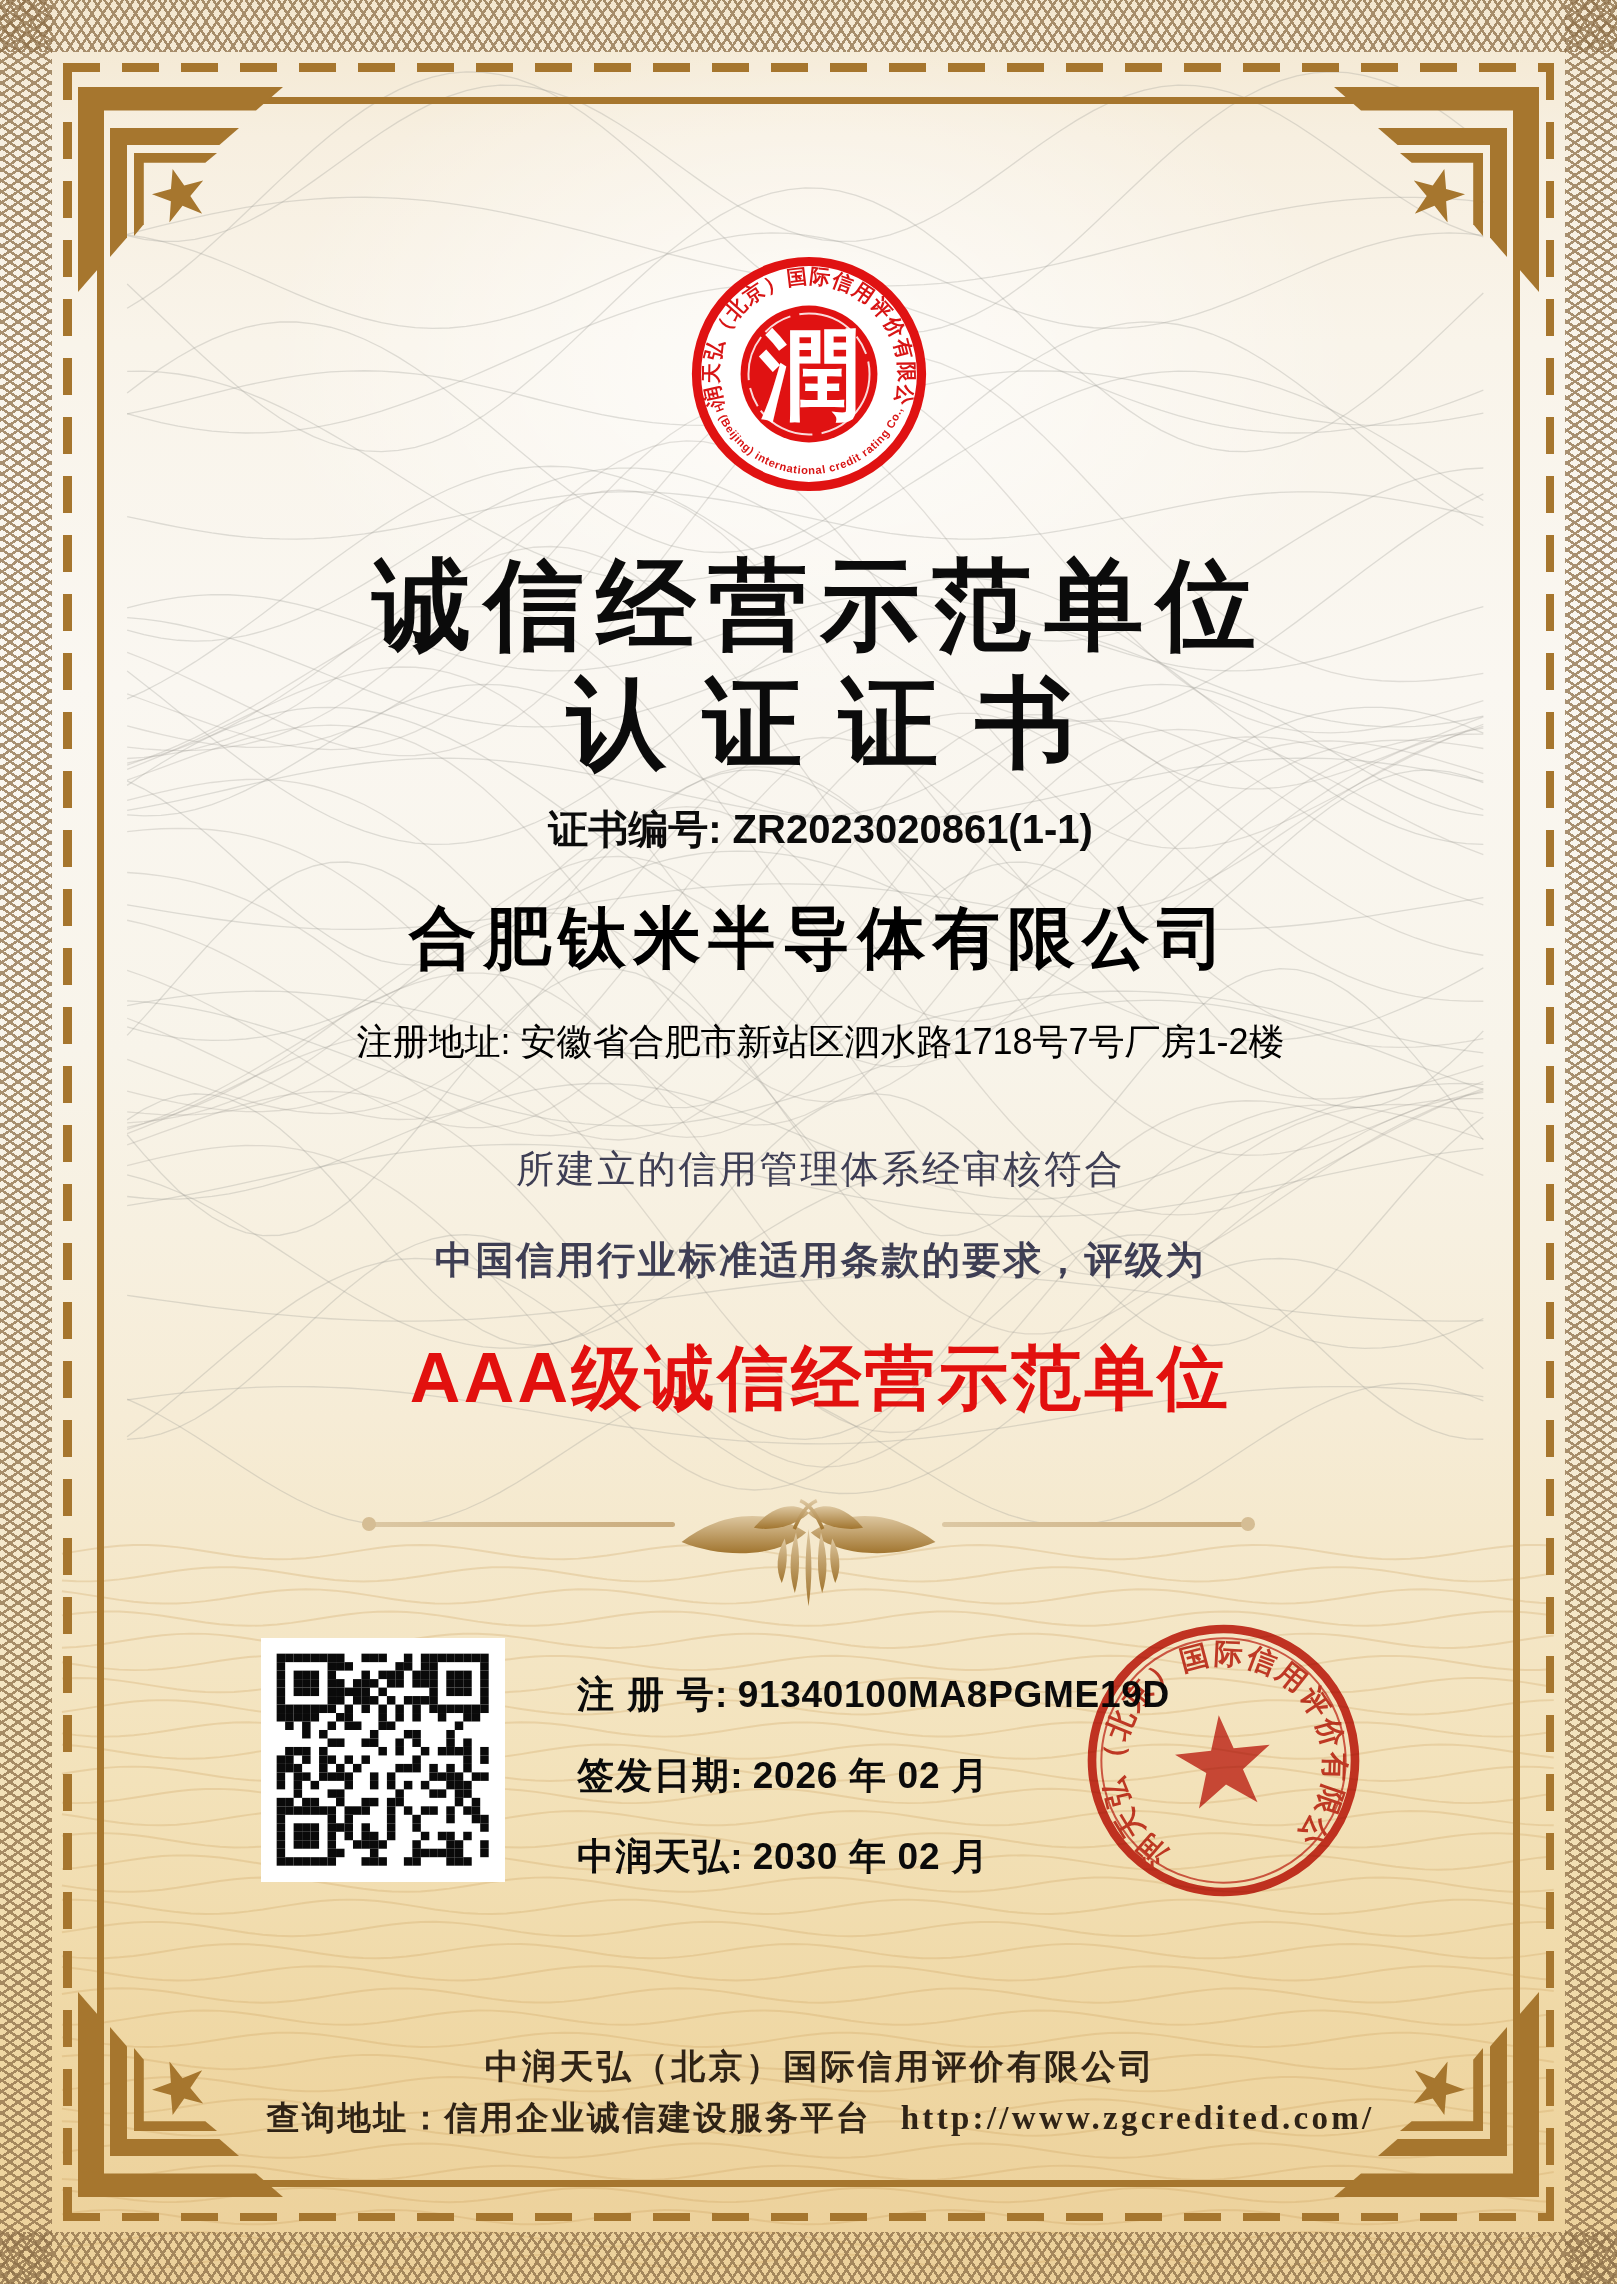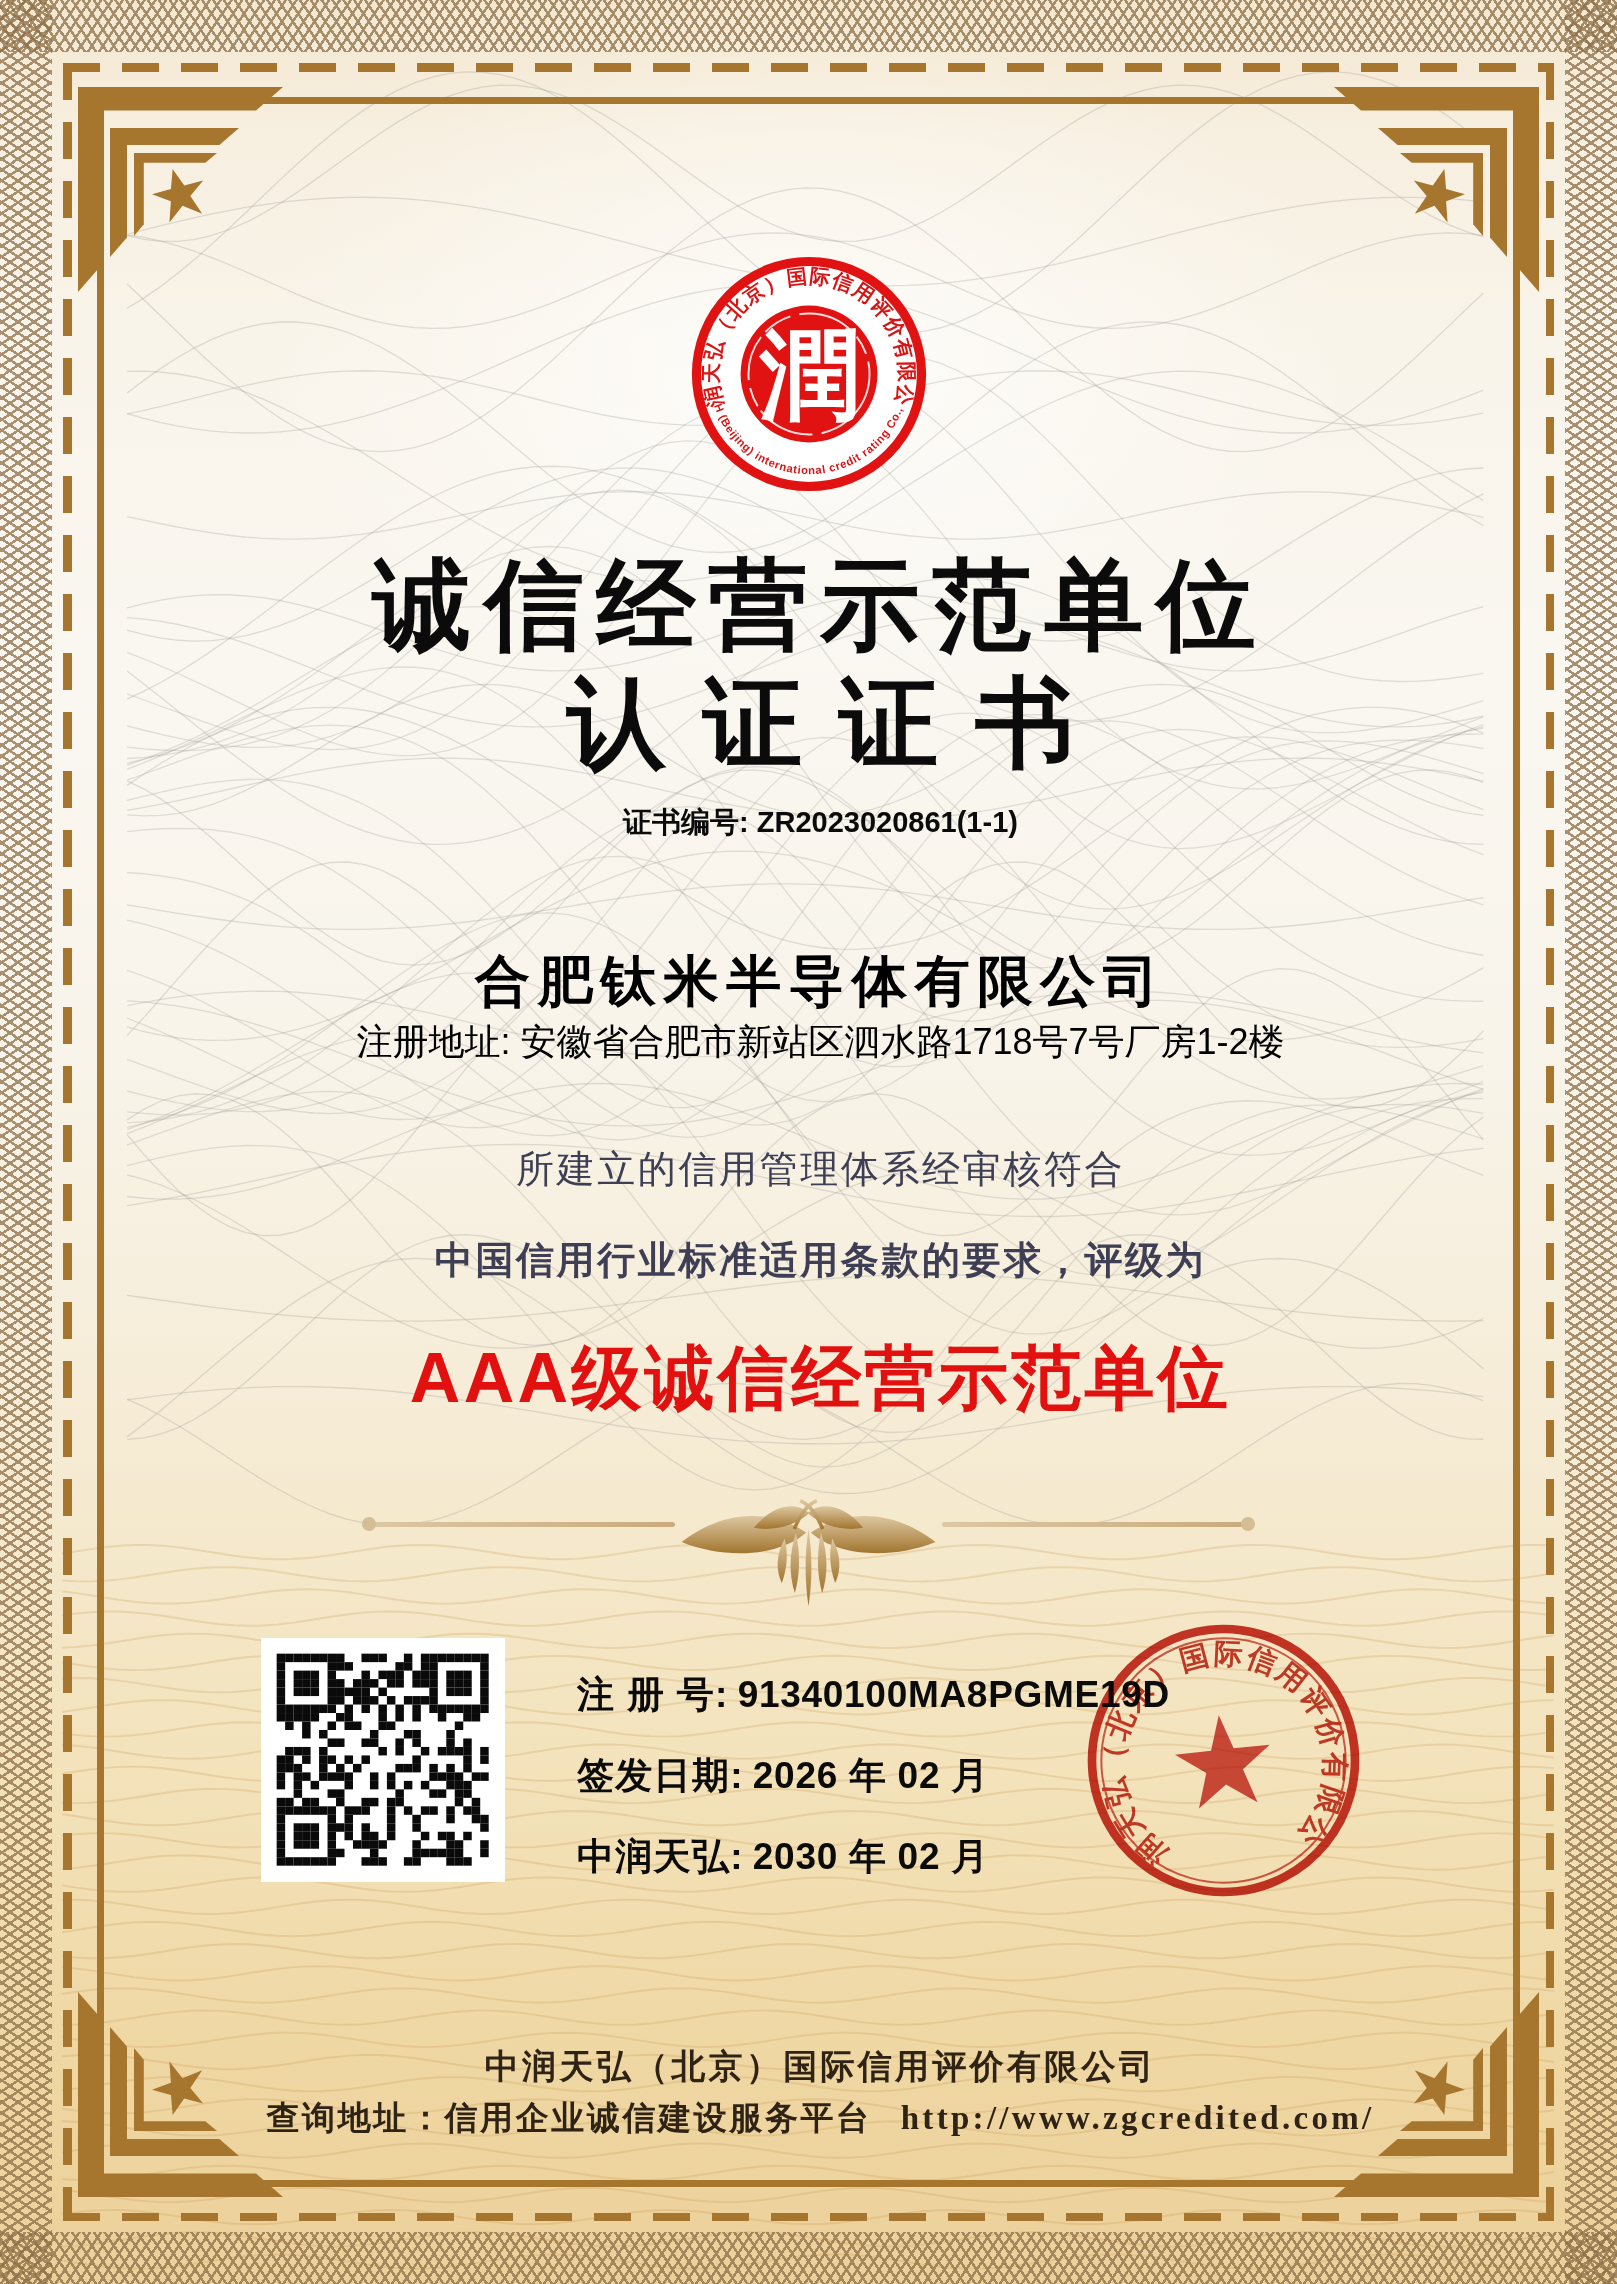--- a/index.html
+++ b/index.html
@@ -58,22 +58,22 @@
   .corner-bl{left:0;bottom:0;transform:scaleY(-1);}
   .corner-br{right:0;bottom:0;transform:scale(-1,-1);}
   
   .ctext{position:absolute;left:0;right:0;text-align:center;z-index:4;line-height:1.15;margin-left:24px;}
   .seal{position:absolute;left:684px;top:249px;width:250px;height:250px;z-index:4;}
   .seal-arc-top{font-size:31px;font-weight:700;fill:#d81414;letter-spacing:2px;}
   .seal-arc-bot{font-size:17px;font-weight:600;fill:#d81414;letter-spacing:1px;}
   .seal-center{font-size:150px;fill:#ffffff;font-family:"Liberation Serif","DejaVu Serif",serif;font-weight:700;}
   .title1{top:549px;font-size:99px;font-weight:900;letter-spacing:13px;color:var(--ink);font-family:"Liberation Serif","DejaVu Serif",serif;}
   .title2{top:667px;font-size:99px;font-weight:900;letter-spacing:37px;text-indent:37px;color:var(--ink);font-family:"Liberation Serif","DejaVu Serif",serif;}
-  .certno{top:806px;font-size:29px;font-weight:700;color:var(--ink);}
-  .company{top:950px;font-size:55px;font-weight:900;letter-spacing:7.8px;color:#000;}
+  .certno{top:806px;font-size:40px;font-weight:700;color:var(--ink);}
+  .company{top:899px;font-size:67px;font-weight:900;letter-spacing:7.8px;color:#000;}
   .address{top:1021px;font-size:36px;font-weight:400;color:#000;}
   .body1{top:1148px;font-size:38px;font-weight:500;letter-spacing:2.6px;color:#3e3e54;}
   .body2{top:1239px;font-size:38px;font-weight:700;letter-spacing:2.6px;color:#3e3e54;}
   .aaa{top:1338px;font-size:70px;font-weight:900;letter-spacing:3.3px;color:var(--red);}
   .divider{position:absolute;top:1497px;left:0;right:0;height:130px;display:flex;justify-content:center;align-items:flex-start;z-index:4;}
   .div-line{width:307px;height:4.6px;margin-top:25px;position:relative;border-radius:2.6px;
     background:linear-gradient(90deg,#dcc8a4,#c9ab7c);}
   .div-line.left::before,.div-line.right::before{content:'';position:absolute;width:14.3px;height:14.3px;border-radius:50%;background:#d5bd94;top:-5.2px;}
   .div-line.left::before{left:-6.5px;}
   .div-line.right::before{right:-6.5px;}

